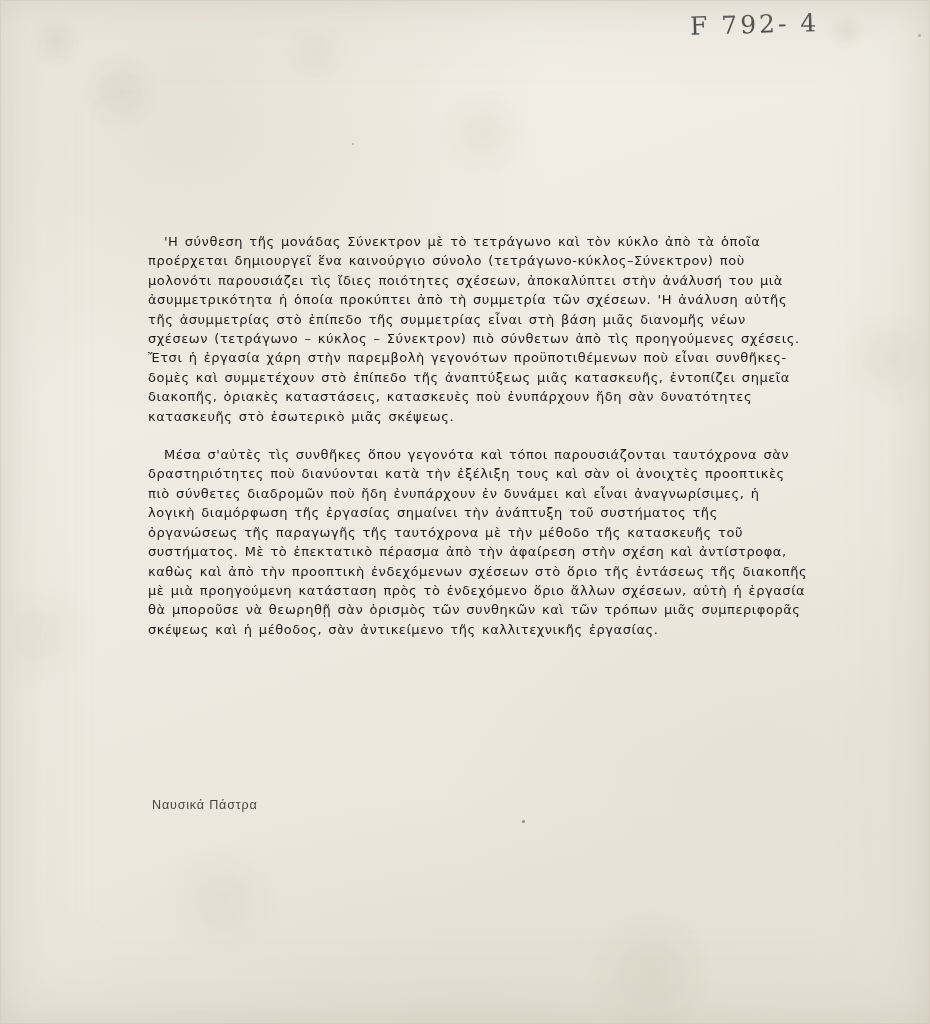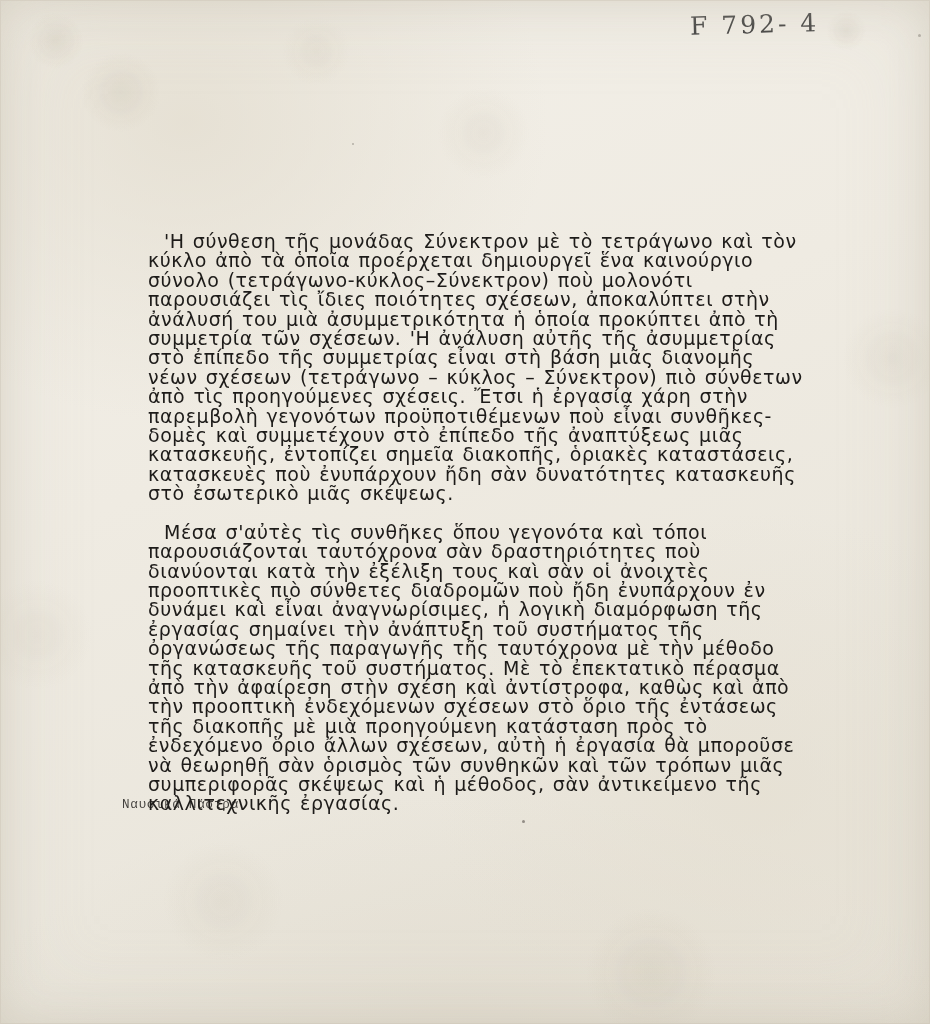--- a/index.html
+++ b/index.html
@@ -70,42 +70,42 @@
     opacity: 0.88;
   }
 
   
   #typescript {
     position: absolute;
     top: 232px;
     left: 148px;
     width: 660px;
     font-family: "DejaVu Sans", sans-serif;
-    font-size: 19px;
+    font-size: 13px;
     line-height: 19.4px;
     color: #1d1b19;
     letter-spacing: 0.55px;
     word-spacing: 1.6px;
     text-align: left;
   }
 
   #typescript p {
     margin: 0 0 19px 0;
     white-space: pre-wrap;
   }
 
   .para-indent {
     text-indent: 16px;
   }
 
   #signature {
     position: absolute;
     top: 798px;
-    left: 122px;
-    font-family: Liberation Mono, monospace;
+    left: 152px;
+    font-family: Liberation Sans, sans-serif;
     font-size: 12.6px;
     letter-spacing: 0.8px;
     color: #1f1d1b;
     opacity: 0.82;
   }
 
   
   .fleck {
     position: absolute;
     background: #4a463f;

